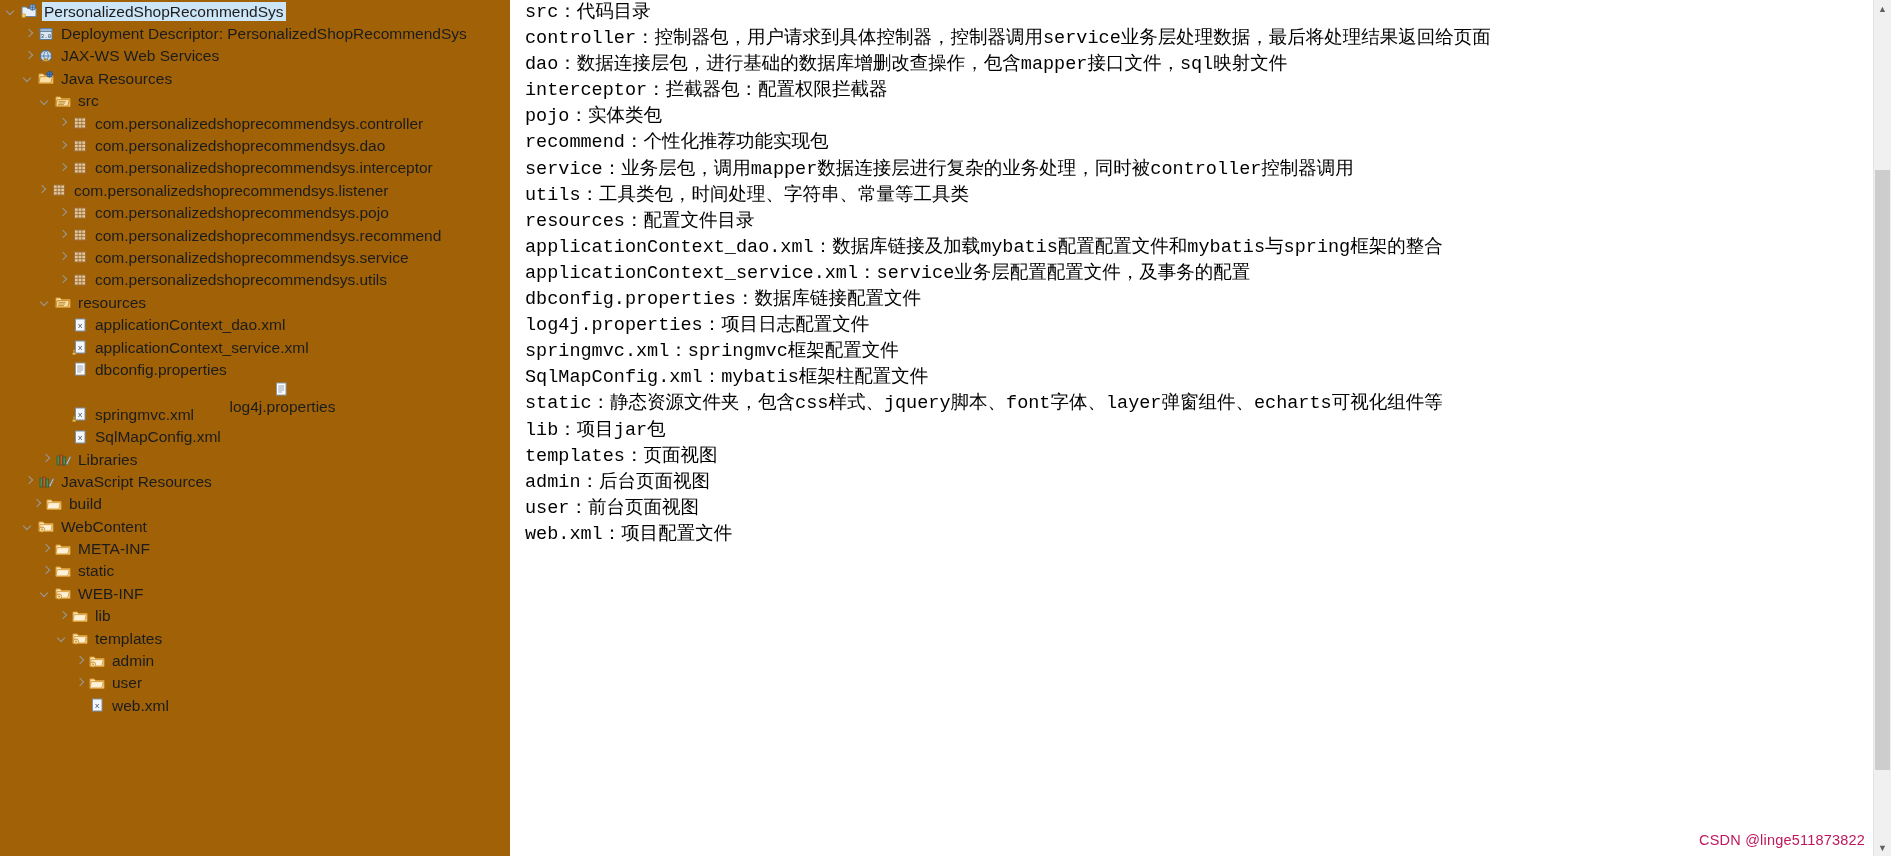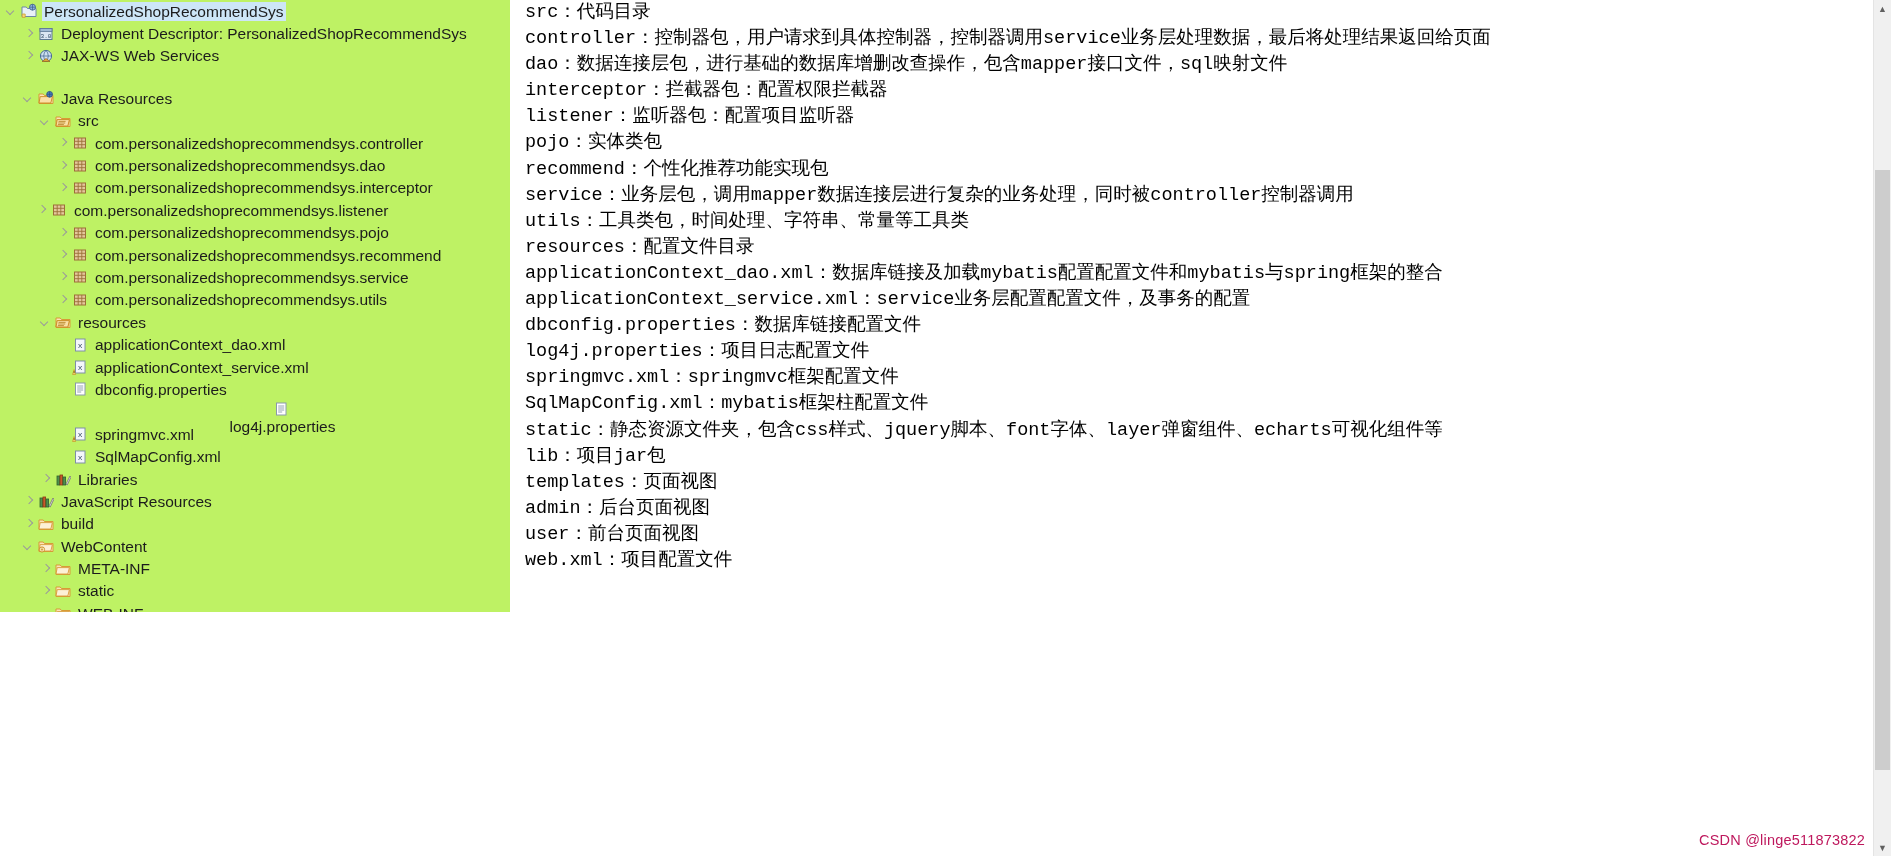--- a/index.html
+++ b/index.html
@@ -13,22 +13,22 @@
     overflow: hidden;
     font-family: "Liberation Sans", sans-serif;
     position: relative;
   }
 
   
   #explorer {
     position: absolute;
     left: 0; top: 0;
     width: 510px;
-    height: 612px;
-    background: #bef264;
+    height: 856px;
+    background: #a16207;
     overflow: hidden;
     font-size: 15.5px;
     color: #1c1c1c;
   }
   .tree-row {
     display: flex;
     align-items: center;
     height: 22.4px;
     white-space: nowrap;
     padding-left: 4px;
@@ -173,21 +173,21 @@
       <span class="twisty collapsed"></span>
       <span class="ticon">
         <svg width="16" height="16" viewBox="0 0 16 16">
           <circle cx="8" cy="8" r="5.6" fill="#cfe0f1" stroke="#4b6f96" stroke-width="1"></circle>
           <path d="M2.4 8 h11.2 M8 2.4 a8 8 0 0 0 0 11.2 M8 2.4 a8 8 0 0 1 0 11.2" stroke="#4b6f96" stroke-width="0.8" fill="none"></path>
           <path d="M4 13.5 l4-3 4 3 Z" fill="#e0a33a" stroke="#9a6c15" stroke-width="0.7"></path>
         </svg>
       </span>
       <span class="tree-label">JAX-WS Web Services</span>
     </div>
-    <div class="tree-row" style="padding-left: 21px; margin-top: 20px;">
+    <div class="tree-row" style="padding-left: 21px;">
       <span class="twisty expanded"></span>
       <span class="ticon">
         <svg width="16" height="16" viewBox="0 0 16 16">
           <path d="M1 4 h4.2 l1.3 1.5 H15 v8 H1 Z" fill="#fbe3b8" stroke="#d79b36" stroke-width="1"></path>
           <path d="M2.2 6.6 H14.4 L12.8 13 H1 Z" fill="#fbdfa6" stroke="#c98b20" stroke-width="0.9"></path>
           <circle cx="11.6" cy="4.3" r="2.9" fill="#4a7dbe" stroke="#29527f" stroke-width="0.8"></circle>
           <path d="M8.8 4.3 h5.6 M11.6 1.4 v5.8" stroke="#29527f" stroke-width="0.7"></path>
         </svg>
       </span>
       <span class="tree-label">Java Resources</span>
@@ -377,21 +377,21 @@
       <span class="ticon">
         <svg width="16" height="16" viewBox="0 0 16 16">
           <rect x="2" y="5" width="2.6" height="9" fill="#4e8f4e" stroke="#2f5f2f" stroke-width="0.8"></rect>
           <rect x="5" y="4" width="2.6" height="10" fill="#c95a2a" stroke="#8a3a18" stroke-width="0.8"></rect>
           <rect x="8" y="6" width="2.6" height="8" fill="#4e8f4e" stroke="#2f5f2f" stroke-width="0.8"></rect>
           <path d="M11 13 L15 5 L15.8 6.4 L12.2 14 Z" fill="#e8e8e8" stroke="#707070" stroke-width="0.8"></path>
         </svg>
       </span>
       <span class="tree-label">JavaScript Resources</span>
     </div>
-    <div class="tree-row" style="padding-left: 21px;">
+    <div class="tree-row" style="padding-left: 29px;">
       <span class="twisty collapsed"></span>
       <span class="ticon">
         <svg width="16" height="16" viewBox="0 0 16 16">
           <path d="M1 4 h4.2 l1.3 1.5 H15 v8 H1 Z" fill="#fbe3b8" stroke="#d79b36" stroke-width="1"></path>
           <path d="M2.2 6.6 H14.4 L12.8 13 H1 Z" fill="#fdf0d6" stroke="#d79b36" stroke-width="0.9"></path>
         </svg>
       </span>
       <span class="tree-label">build</span>
     </div>
     <div class="tree-row" style="padding-left: 21px;">
@@ -464,39 +464,48 @@
       <span class="twisty collapsed"></span>
       <span class="ticon">
         <svg width="16" height="16" viewBox="0 0 16 16">
           <path d="M1 4 h4.2 l1.3 1.5 H15 v8 H1 Z" fill="#fbe3b8" stroke="#d79b36" stroke-width="1"></path>
           <path d="M2.2 6.6 H14.4 L12.8 13 H1 Z" fill="#fdf0d6" stroke="#d79b36" stroke-width="0.9"></path>
           <circle cx="4" cy="11.5" r="2.6" fill="#fff3cf" stroke="#c98b20" stroke-width="0.9"></circle>
           <path d="M2.7 11.6 h2.6 M4 9.3 v4.4" stroke="#c98b20" stroke-width="0.7" fill="none"></path>
         </svg>
       </span>
       <span class="tree-label">admin</span>
+    </div>
+    <div class="tree-row" style="padding-left: 72px;">
+      <span class="twisty collapsed"></span>
+      <span class="ticon">
+        <svg width="16" height="16" viewBox="0 0 16 16">
+          <path d="M1 4 h4.2 l1.3 1.5 H15 v8 H1 Z" fill="#fbe3b8" stroke="#d79b36" stroke-width="1"></path>
+          <path d="M2.2 6.6 H14.4 L12.8 13 H1 Z" fill="#fdf0d6" stroke="#d79b36" stroke-width="0.9"></path>
+        </svg>
+      </span>
+      <span class="tree-label">user</span>
     </div>
     <div class="tree-row" style="padding-left: 72px;">
       <span class="twisty "></span>
       <span class="ticon">
         <svg width="16" height="16" viewBox="0 0 16 16">
           <rect x="3.5" y="2" width="9.5" height="12" fill="#f4f7fb" stroke="#7e8fa6" stroke-width="1"></rect>
           <text x="8.2" y="11" font-size="8" text-anchor="middle" fill="#33475e" font-family="Liberation Mono, monospace">x</text>
         </svg>
       </span>
       <span class="tree-label">web.xml</span>
     </div>
   </div>
 
 <div id="desc">
     <div class="dline">src：代码目录</div>
     <div class="dline wrapline">controller：控制器包，用户请求到具体控制器，控制器调用service业务层处理数据，最后将处理结果返回给页面</div>
     <div class="dline">dao：数据连接层包，进行基础的数据库增删改查操作，包含mapper接口文件，sql映射文件</div>
     <div class="dline">interceptor：拦截器包：配置权限拦截器</div>
-    <div class="dline">listener：监听器包：配置项目监听器</div>
     <div class="dline">pojo：实体类包</div>
     <div class="dline">recommend：个性化推荐功能实现包</div>
     <div class="dline">service：业务层包，调用mapper数据连接层进行复杂的业务处理，同时被controller控制器调用</div>
     <div class="dline">utils：工具类包，时间处理、字符串、常量等工具类</div>
     <div class="dline">resources：配置文件目录</div>
     <div class="dline">applicationContext_dao.xml：数据库链接及加载mybatis配置配置文件和mybatis与spring框架的整合</div>
     <div class="dline">applicationContext_service.xml：service业务层配置配置文件，及事务的配置</div>
     <div class="dline">dbconfig.properties：数据库链接配置文件</div>
     <div class="dline">log4j.properties：项目日志配置文件</div>
     <div class="dline">springmvc.xml：springmvc框架配置文件</div>

